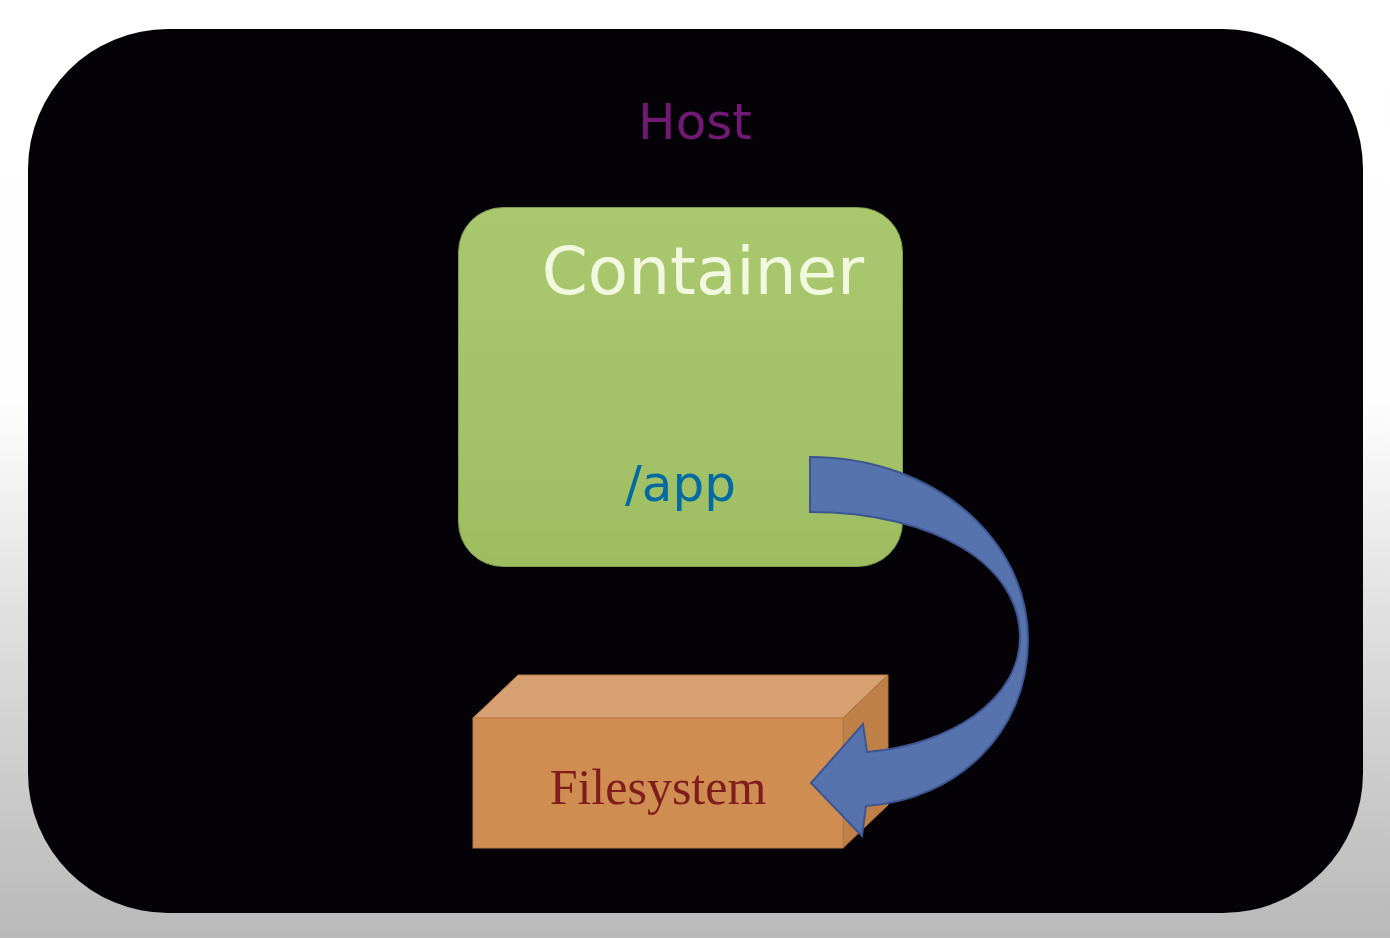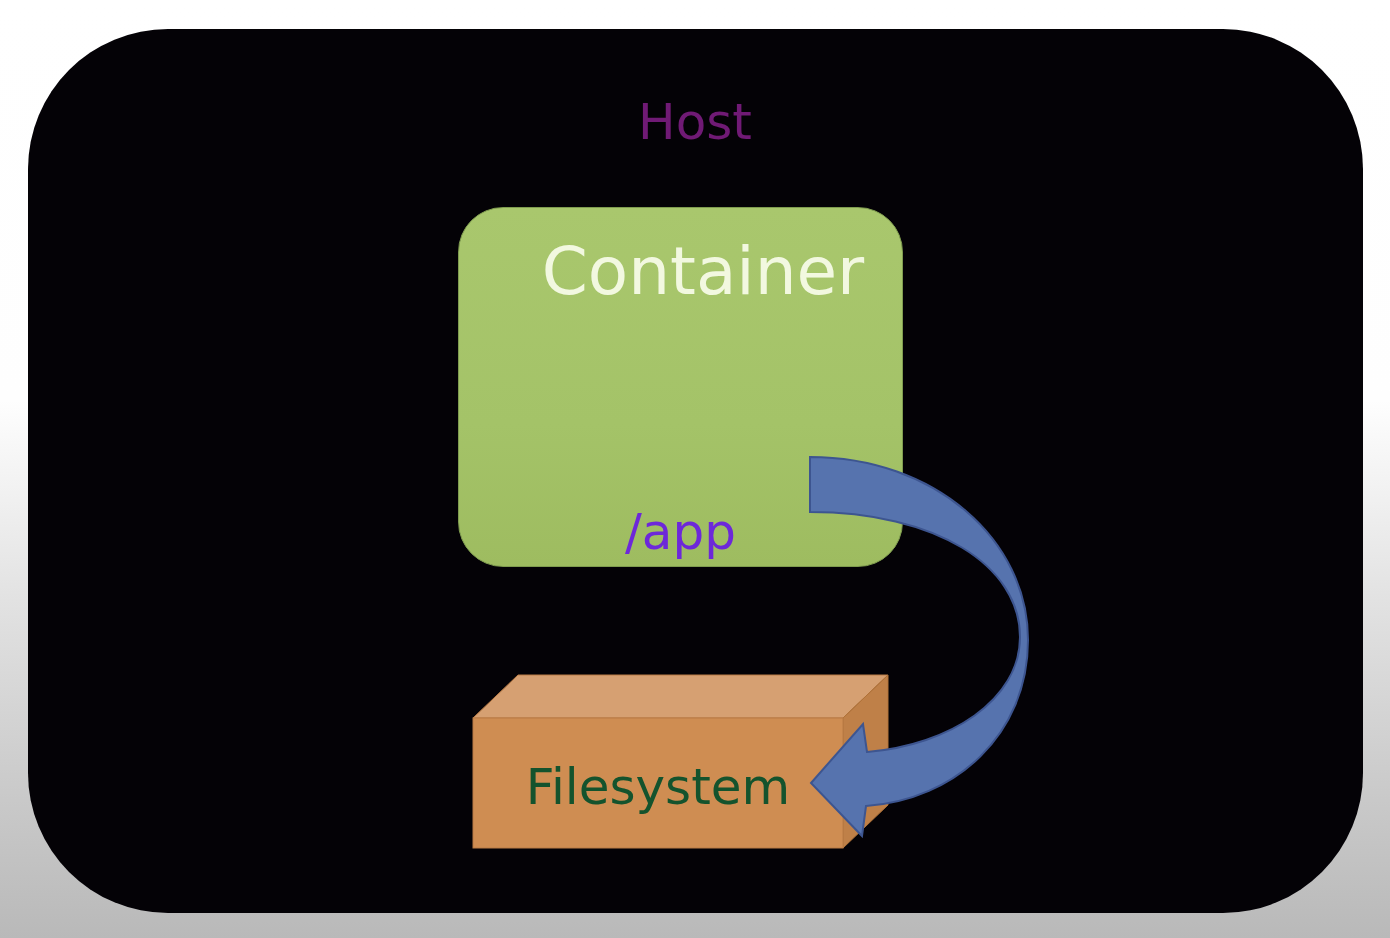--- a/index.html
+++ b/index.html
@@ -54,34 +54,34 @@
       color: #f2f8e0;
       font-size: 66px;
       line-height: 64px;
     }
     .container-path {
       position: absolute;
       left: 458px;
       width: 445px;
       top: 452px;
       text-align: center;
-      color: #6d28d9;
+      color: #0369a1;
       font-size: 50px;
       line-height: 64px;
-      margin-top: 48px;
     }
     .fs-text {
       position: absolute;
       left: 473px;
       width: 370px;
       top: 755px;
       text-align: center;
-      color: #14532d;
+      color: #7f1d1d;
       font-size: 50px;
       line-height: 64px;
+      font-family: Liberation Serif, serif;
     }
     svg.overlay {
       position: absolute;
       left: 0;
       top: 0;
       width: 1390px;
       height: 938px;
     }
   </style>
 </head>

